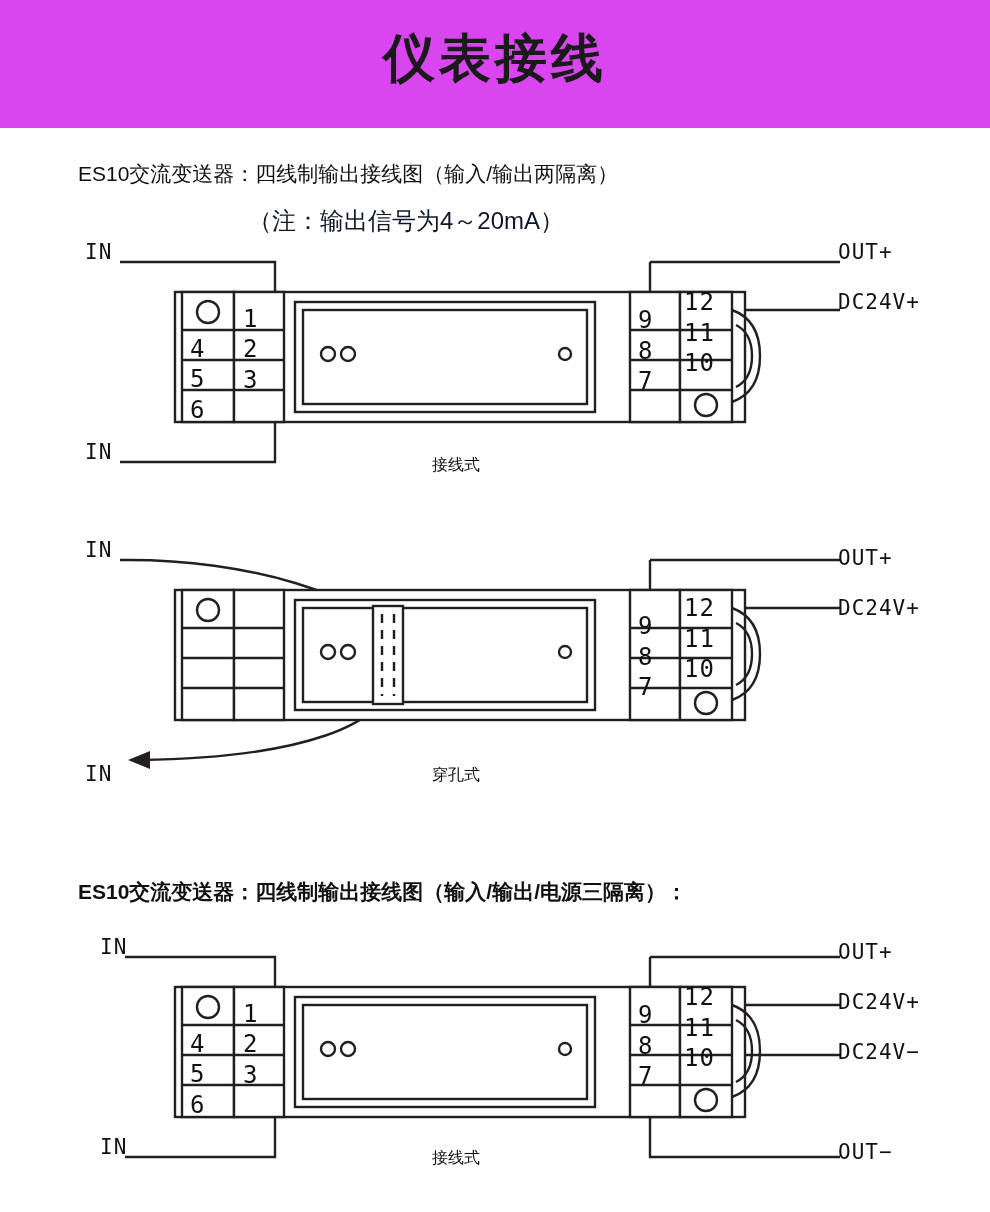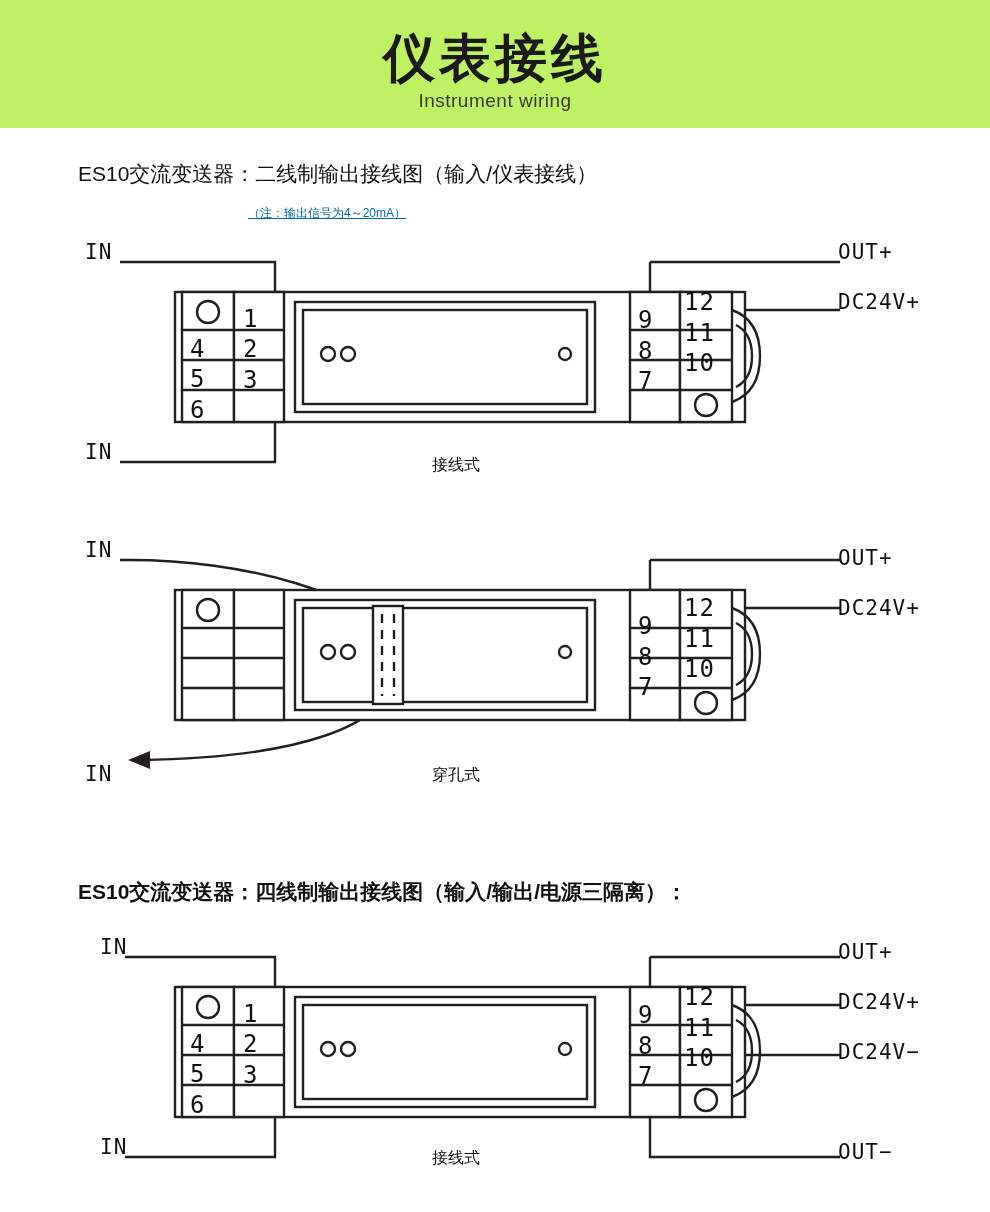--- a/index.html
+++ b/index.html
@@ -7,61 +7,60 @@
     width:990px;height:1212px;
     background:#ffffff;
     font-family:"Liberation Sans","DejaVu Sans",sans-serif;
     color:#1a1a1a;
     overflow:hidden;
     position:relative;
   }
   
   .header{
     width:990px;height:128px;
-    background:#bef264;
+    background:#d946ef;
     position:relative;
     text-align:center;
   }
   .header .title{
     position:absolute;top:24px;left:0;width:990px;
     font-size:52px;font-weight:bold;letter-spacing:4px;
     color:#1a1a1a;
   }
   .header .subtitle{
     position:absolute;top:90px;left:0;width:990px;
     font-size:19px;color:#3a3a3a;letter-spacing:.5px;
   }
 
   
   .sec-title{
     position:absolute;font-size:21px;color:#111;white-space:nowrap;
   }
   .sec-note{
-    position:absolute;font-size:12px;color:#0369a1;white-space:nowrap;text-decoration:underline;
+    position:absolute;font-size:24px;color:#0f172a;white-space:nowrap;
   }
   .cap{
     position:absolute;font-size:16px;color:#111;white-space:nowrap;
   }
   .pin-label{
     position:absolute;font-size:21px;color:#111;white-space:nowrap;
     font-family:"DejaVu Sans Mono","Liberation Mono",monospace;
     letter-spacing:1px;
   }
   .diagram{position:absolute;}
   .diagram svg{display:block;}
 </style>
 </head>
 <body>
 
 <div class="header">
   <div class="title">仪表接线</div>
-  <div class="subtitle">Instrument wiring</div>
-</div>
-
-<div class="sec-title" style="left:78px;top:160px;">ES10交流变送器：二线制输出接线图（输入/仪表接线）</div>
+</div>
+
+<div class="sec-title" style="left:78px;top:160px;">ES10交流变送器：四线制输出接线图（输入/输出两隔离）</div>
 <div class="sec-note" style="left:248px;top:205px;">（注：输出信号为4～20mA）</div>
 
 <div class="diagram" style="left:70px;top:230px;">
   <svg width="910" height="270" viewBox="0 0 910 270">
     <g fill="none" stroke="#231f20" stroke-width="2.4">
 
       <path d="M50 32 H205 V92"></path>
       <path d="M50 232 H205 V165"></path>
 
       <path d="M580 32 H770"></path>

